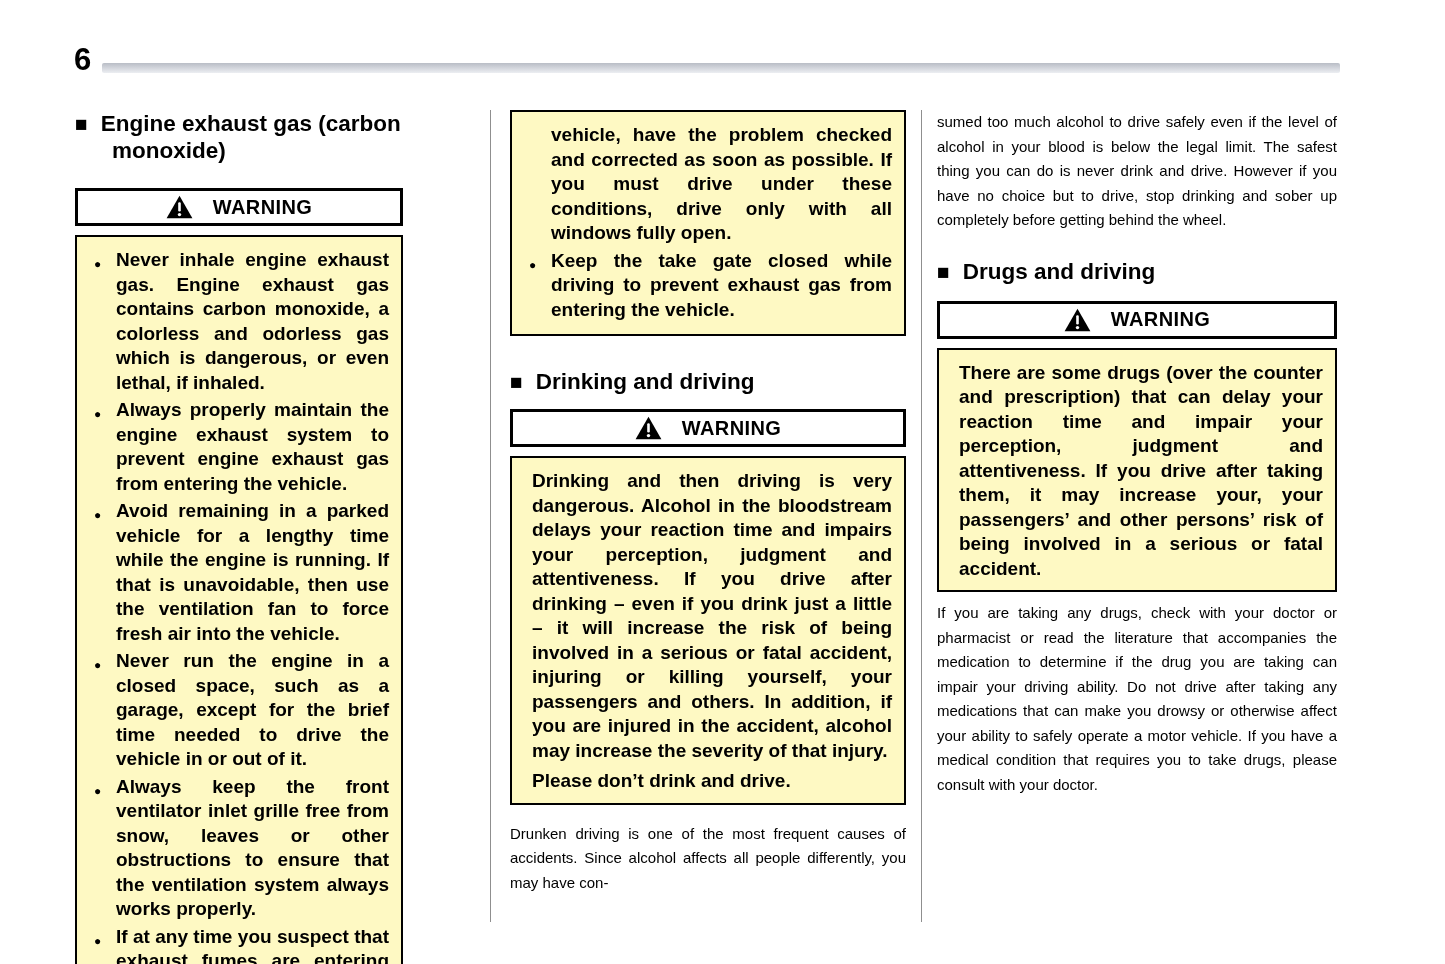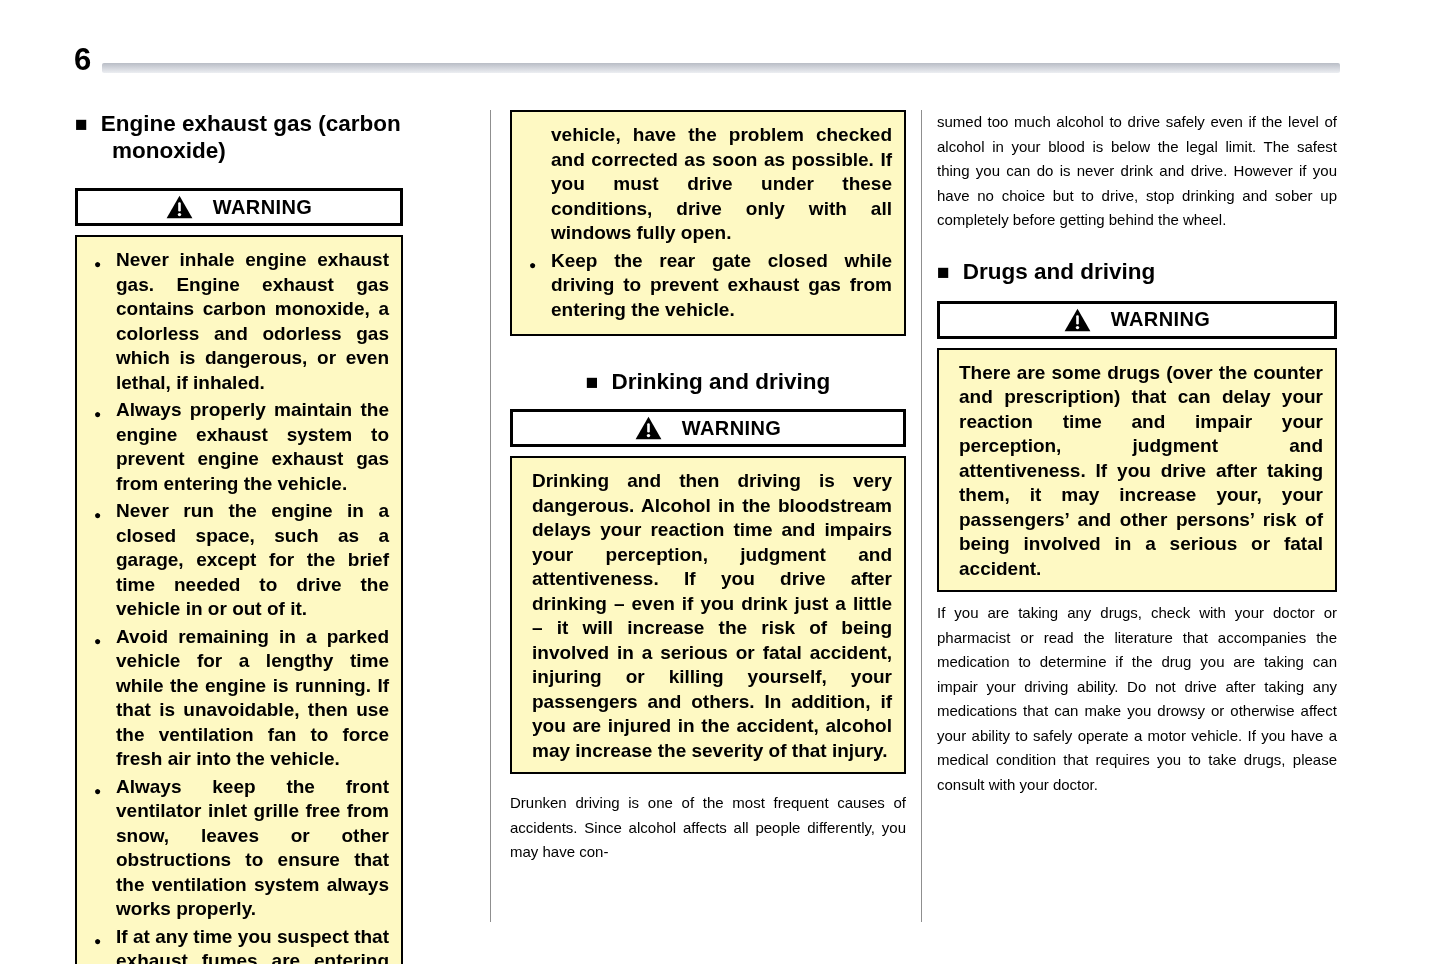--- a/index.html
+++ b/index.html
@@ -41,21 +41,21 @@
   ul.warn-list li::before { content:"●"; position:absolute; left:7px; top:4px; font-size:12px; }
   ul.warn-list li.no-bullet::before { content:""; }
 
   .warning-body .wpara { padding-left:10px; margin-bottom:6px; }
   .warning-body .wpara:last-child { margin-bottom:0; }
 
   .body-text { font-size:15px; line-height:24.5px; text-align:justify; }
 
   
   .col1 .warning-header { margin-top:24px; }
-  .col2 .section-heading { margin-top:32px;text-align:center; }
+  .col2 .section-heading { margin-top:32px; }
   .col2 .warning-header { margin-top:14px; }
   .col2 .body-text { margin-top:17px; }
   .col3 .section-heading { margin-top:25px; }
   .col3 .warning-header { margin-top:16px; }
   .col3 .body-after { margin-top:9px; }
 </style>
 </head>
 <body>
 
 <div class="page">
@@ -78,52 +78,53 @@
           <circle cx="13.5" cy="19.6" r="1.7" fill="#fff"></circle>
         </svg>
       </span>
       <span>WARNING</span>
     </div>
 
     <div class="warning-body">
       <ul class="warn-list">
         <li>Never inhale engine exhaust gas. Engine exhaust gas contains carbon monoxide, a colorless and odorless gas which is dangerous, or even lethal, if inhaled.</li>
         <li>Always properly maintain the engine exhaust system to prevent engine exhaust gas from entering the vehicle.</li>
+        <li>Avoid remaining in a parked vehicle for a lengthy time while the engine is running. If that is unavoidable, then use the ventilation fan to force fresh air into the vehicle.</li>
         <li>Never run the engine in a closed space, such as a garage, except for the brief time needed to drive the vehicle in or out of it.</li>
-        <li>Avoid remaining in a parked vehicle for a lengthy time while the engine is running. If that is unavoidable, then use the ventilation fan to force fresh air into the vehicle.</li>
         <li>Always keep the front ventilator inlet grille free from snow, leaves or other obstructions to ensure that the ventilation system always works properly.</li>
         <li>If at any time you suspect that exhaust fumes are entering the</li>
       </ul>
     </div>
   </div>
 
   <div class="col col2">
 
     <div class="warning-body" style="margin-top:0;">
       <ul class="warn-list">
         <li class="no-bullet">vehicle, have the problem checked and corrected as soon as possible. If you must drive under these conditions, drive only with all windows fully open.</li>
-        <li>Keep the rear gate closed while driving to prevent exhaust gas from entering the vehicle.</li>
+        <li>Keep the take gate closed while driving to prevent exhaust gas from entering the vehicle.</li>
       </ul>
     </div>
 
     <h2 class="section-heading">Drinking and driving</h2>
 
     <div class="warning-header">
       <span class="warning-icon">
         <svg width="27" height="24" viewBox="0 0 27 24" aria-hidden="true">
           <path d="M13.5 0.8 L26.4 23.2 L0.6 23.2 Z" fill="#000"></path>
           <rect x="12.2" y="7.2" width="2.6" height="9.2" rx="1.2" fill="#fff"></rect>
           <circle cx="13.5" cy="19.6" r="1.7" fill="#fff"></circle>
         </svg>
       </span>
       <span>WARNING</span>
     </div>
 
     <div class="warning-body">
       <p class="wtext wpara">Drinking and then driving is very dangerous. Alcohol in the bloodstream delays your reaction time and impairs your perception, judgment and attentiveness. If you drive after drinking – even if you drink just a little – it will increase the risk of being involved in a serious or fatal accident, injuring or killing yourself, your passengers and others. In addition, if you are injured in the accident, alcohol may increase the severity of that injury.</p>
+      <p class="wtext wpara">Please don’t drink and drive.</p>
     </div>
 
     <p class="body-text">Drunken driving is one of the most frequent causes of accidents. Since alcohol affects all people differently, you may have con-</p>
   </div>
 
   <div class="col col3">
 
     <p class="body-text">sumed too much alcohol to drive safely even if the level of alcohol in your blood is below the legal limit. The safest thing you can do is never drink and drive. However if you have no choice but to drive, stop drinking and sober up completely before getting behind the wheel.</p>
 
     <h2 class="section-heading">Drugs and driving</h2>

